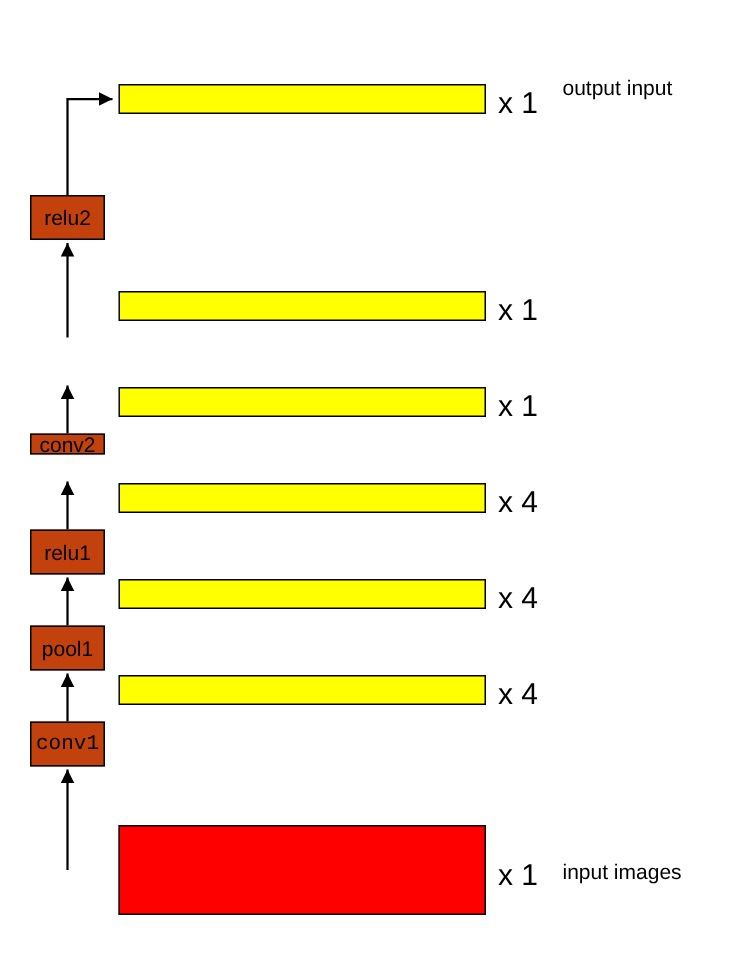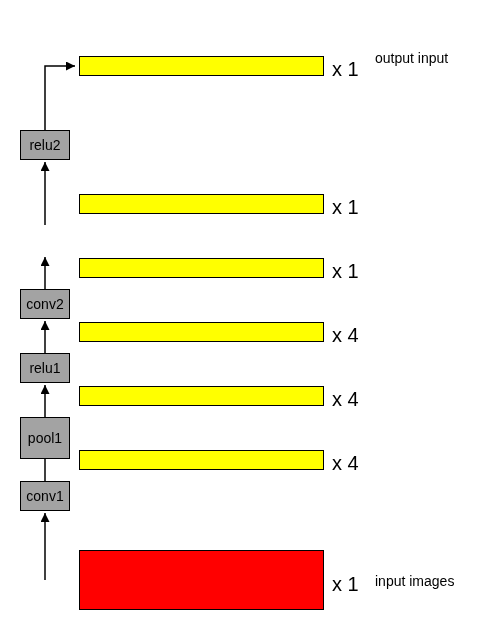--- a/index.html
+++ b/index.html
@@ -11,21 +11,21 @@
     color: #000;
   }
   .canvas {
     position: relative;
     width: 500px;
     height: 636px;
   }
   .layer-box {
     position: absolute;
     border: 1px solid #000;
-    background: #a3a3a3;
+    background: #c2410c;
     box-sizing: border-box;
     text-align: center;
     display: flex;
     align-items: center;
     justify-content: center;
   }
   .feature-bar {
     position: absolute;
     height: 20px;
     background: #ffff00;
@@ -64,52 +64,52 @@
 
   <svg class="arrow" style="left:0; top:0;" width="500" height="636">
     <defs>
       <marker id="ah" markerWidth="10" markerHeight="10" refX="6" refY="3" orient="auto" markerUnits="strokeWidth">
         <path d="M0,0 L6,3 L0,6 Z" fill="#000"></path>
       </marker>
     </defs>
     <path d="M 45 580 L 45 513" stroke="#000" stroke-width="1.5" fill="none" marker-end="url(#ah)"></path>
   </svg>
 
-  <div class="layer-box" style="left:20px; top:481px; width:50px; height:30px;">
+  <div class="layer-box" style="left:20px; top:481px; width:50px; height:30px;font-family:Liberation Mono, monospace;">
     <span>conv1</span>
   </div>
 
   <div class="feature-bar" style="left:79px; top:450px; width:245px;"></div>
   <div class="count-label" style="left:332px; top:452px;">x 4</div>
 
   <svg class="arrow" style="left:0; top:0;" width="500" height="636">
     <path d="M 45 481 L 45 449" stroke="#000" stroke-width="1.5" fill="none" marker-end="url(#ah)"></path>
   </svg>
 
-  <div class="layer-box" style="left:20px; top:417px; width:50px; height:42px;">
+  <div class="layer-box" style="left:20px; top:417px; width:50px; height:30px;">
     <span>pool1</span>
   </div>
   <div class="feature-bar" style="left:79px; top:386px; width:245px;"></div>
   <div class="count-label" style="left:332px; top:388px;">x 4</div>
 
   <svg class="arrow" style="left:0; top:0;" width="500" height="636">
     <path d="M 45 417 L 45 385" stroke="#000" stroke-width="1.5" fill="none" marker-end="url(#ah)"></path>
   </svg>
 
   <div class="layer-box" style="left:20px; top:353px; width:50px; height:30px;">
     <span>relu1</span>
   </div>
   <div class="feature-bar" style="left:79px; top:322px; width:245px;"></div>
   <div class="count-label" style="left:332px; top:324px;">x 4</div>
 
   <svg class="arrow" style="left:0; top:0;" width="500" height="636">
     <path d="M 45 353 L 45 321" stroke="#000" stroke-width="1.5" fill="none" marker-end="url(#ah)"></path>
   </svg>
 
-  <div class="layer-box" style="left:20px; top:289px; width:50px; height:30px;">
+  <div class="layer-box" style="left:20px; top:289px; width:50px; height:14px;">
     <span>conv2</span>
   </div>
   <div class="feature-bar" style="left:79px; top:258px; width:245px;"></div>
   <div class="count-label" style="left:332px; top:260px;">x 1</div>
 
   <svg class="arrow" style="left:0; top:0;" width="500" height="636">
     <path d="M 45 289 L 45 257" stroke="#000" stroke-width="1.5" fill="none" marker-end="url(#ah)"></path>
   </svg>
 
   <div class="feature-bar" style="left:79px; top:194px; width:245px;"></div>

